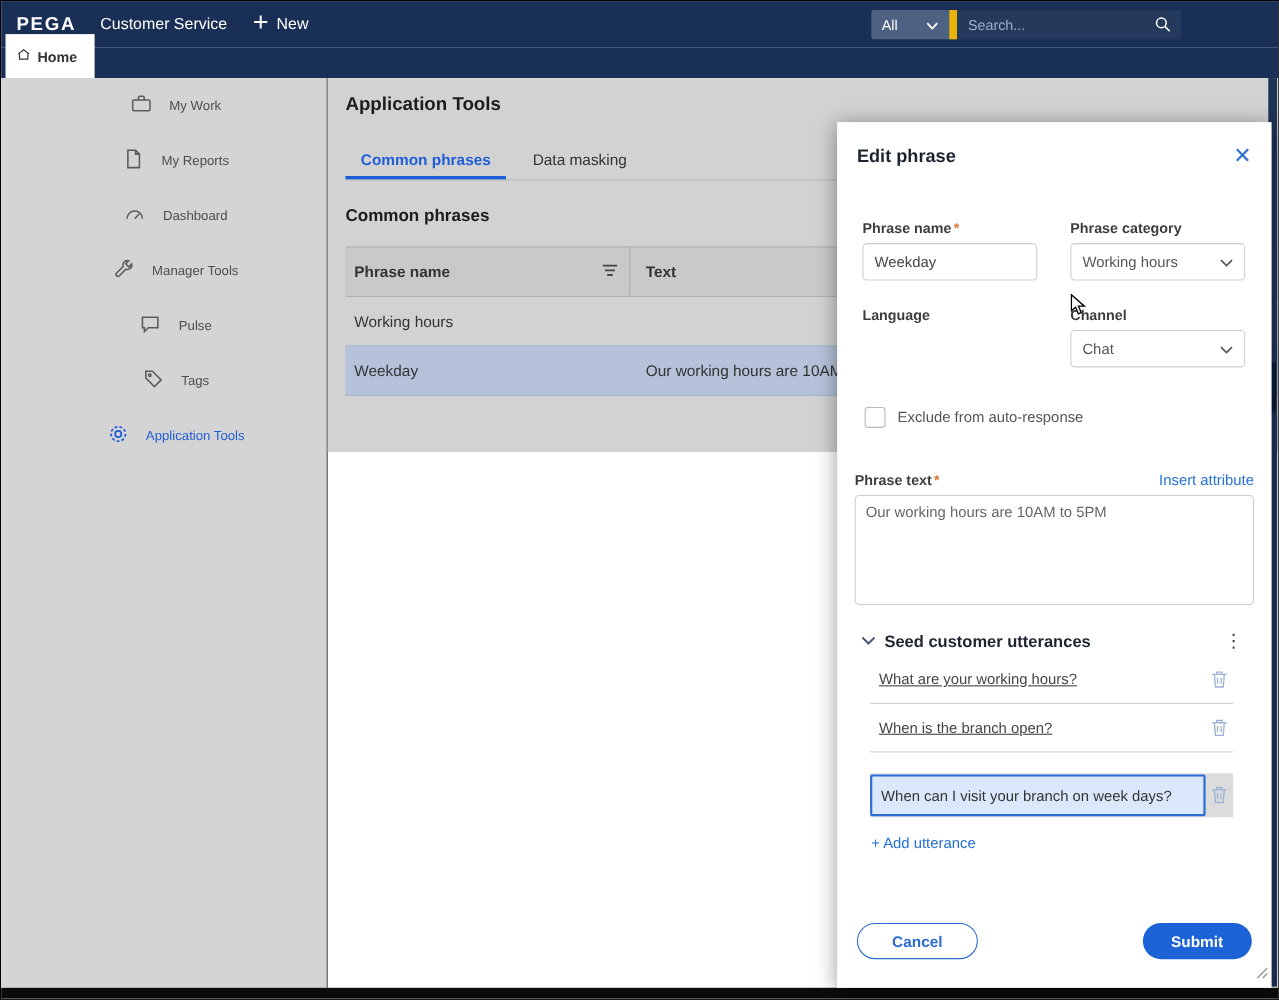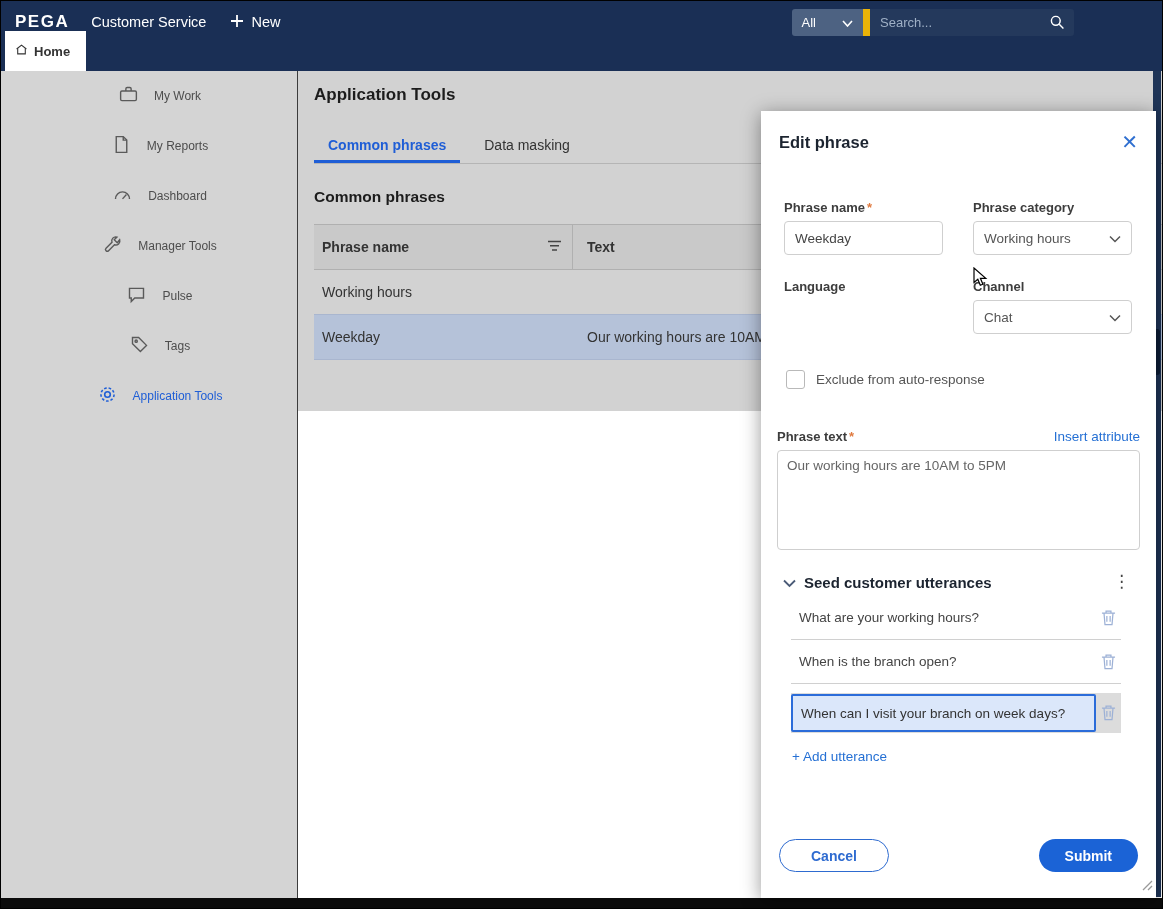--- a/index.html
+++ b/index.html
@@ -67,29 +67,29 @@
   .req { color:#e07a3f; margin-left:2px; }
   .text-input, .select { width:100%; height:34px; border:1px solid #cfcfcf; border-radius:4px; font-size:13.5px; color:#444; padding:0 10px; font-family:inherit; background:#fff; }
   .select { display:flex; align-items:center; justify-content:space-between; cursor:pointer; color:#555; }
   .checkbox-row { margin:36px 0 0 9px; display:flex; align-items:center; gap:11px; }
   .checkbox { width:19px; height:19px; border:1px solid #b9b9b9; border-radius:3px; background:#fff; cursor:pointer; }
   .checkbox-label { font-size:13.5px; color:#555; }
   .phrase-text-row { display:flex; justify-content:space-between; align-items:baseline; margin-top:40px; }
   .phrase-text-row .lbl { font-size:13px; font-weight:bold; color:#3d3d3d; }
   .link { color:#2570d4; font-size:13.5px; text-decoration:none; cursor:pointer; background:none; border:none; font-family:inherit; }
   .phrase-textarea { margin-top:6px; width:100%; height:100px; border:1px solid #cfcfcf; border-radius:4px; resize:none; font-family:inherit; font-size:13.5px; color:#666; padding:7px 9px; outline:none; }
-  .seed-header { margin-top:24px; display:flex; align-items:flex-start; gap:8px; padding-left:6px; }
+  .seed-header { margin-top:24px; display:flex; align-items:center; gap:8px; padding-left:6px; }
   .seed-title { font-size:15px; font-weight:bold; color:#1c2430; }
   .kebab { margin-left:auto; margin-right:10px; background:none; border:none; font-size:17px; color:#444; cursor:pointer; line-height:14px; font-family:"DejaVu Sans", sans-serif; }
   .utt-list { margin:4px 19px 0 14px; }
   .utt-row { height:44px; display:flex; align-items:center; font-size:13.5px; color:#444; }
   .utt-row.bordered { border-bottom:1px solid #d0d0d0; }
-  .utt-row .utt-text { padding-left:8px; }
+  .utt-row .utt-text { padding-left:8px;text-decoration:underline; }
   .trash-btn { margin-left:auto; background:none; border:none; cursor:pointer; display:flex; align-items:center; padding:0 4px; }
-  .utt-row.editing { background:#dcdcdc; height:40px; margin-top:9px; padding:0; }
+  .utt-row.editing { background:#dcdcdc; height:40px; margin-top:19px; padding:0; }
   .utt-edit-input { flex:1 1 auto; height:38px; border:2px solid #2b6cd9; background:#dbe7fa; border-radius:2px; font-size:13.5px; color:#333; padding:0 8px; font-family:inherit; outline:none; }
   .add-link { margin:16px 0 0 15px; align-self:flex-start; }
   .modal-footer { margin-top:auto; padding:0 2px 26px; display:flex; justify-content:space-between; align-items:center; }
   .btn-cancel { background:#fff; border:1px solid #2e6bd0; color:#2e6bd0; border-radius:17px; height:33px; padding:0 31px; font-size:14px; font-weight:bold; cursor:pointer; font-family:inherit; }
   .btn-submit { background:#1b63d6; border:none; color:#fff; border-radius:17px; height:33px; padding:0 26px; font-size:14px; font-weight:bold; cursor:pointer; font-family:inherit; }
   .resize-handle { position:absolute; right:3px; bottom:3px; }
 
   .cursor { position:absolute; left:972px; top:266px; z-index:50; pointer-events:none; }
 </style>
 </head>

